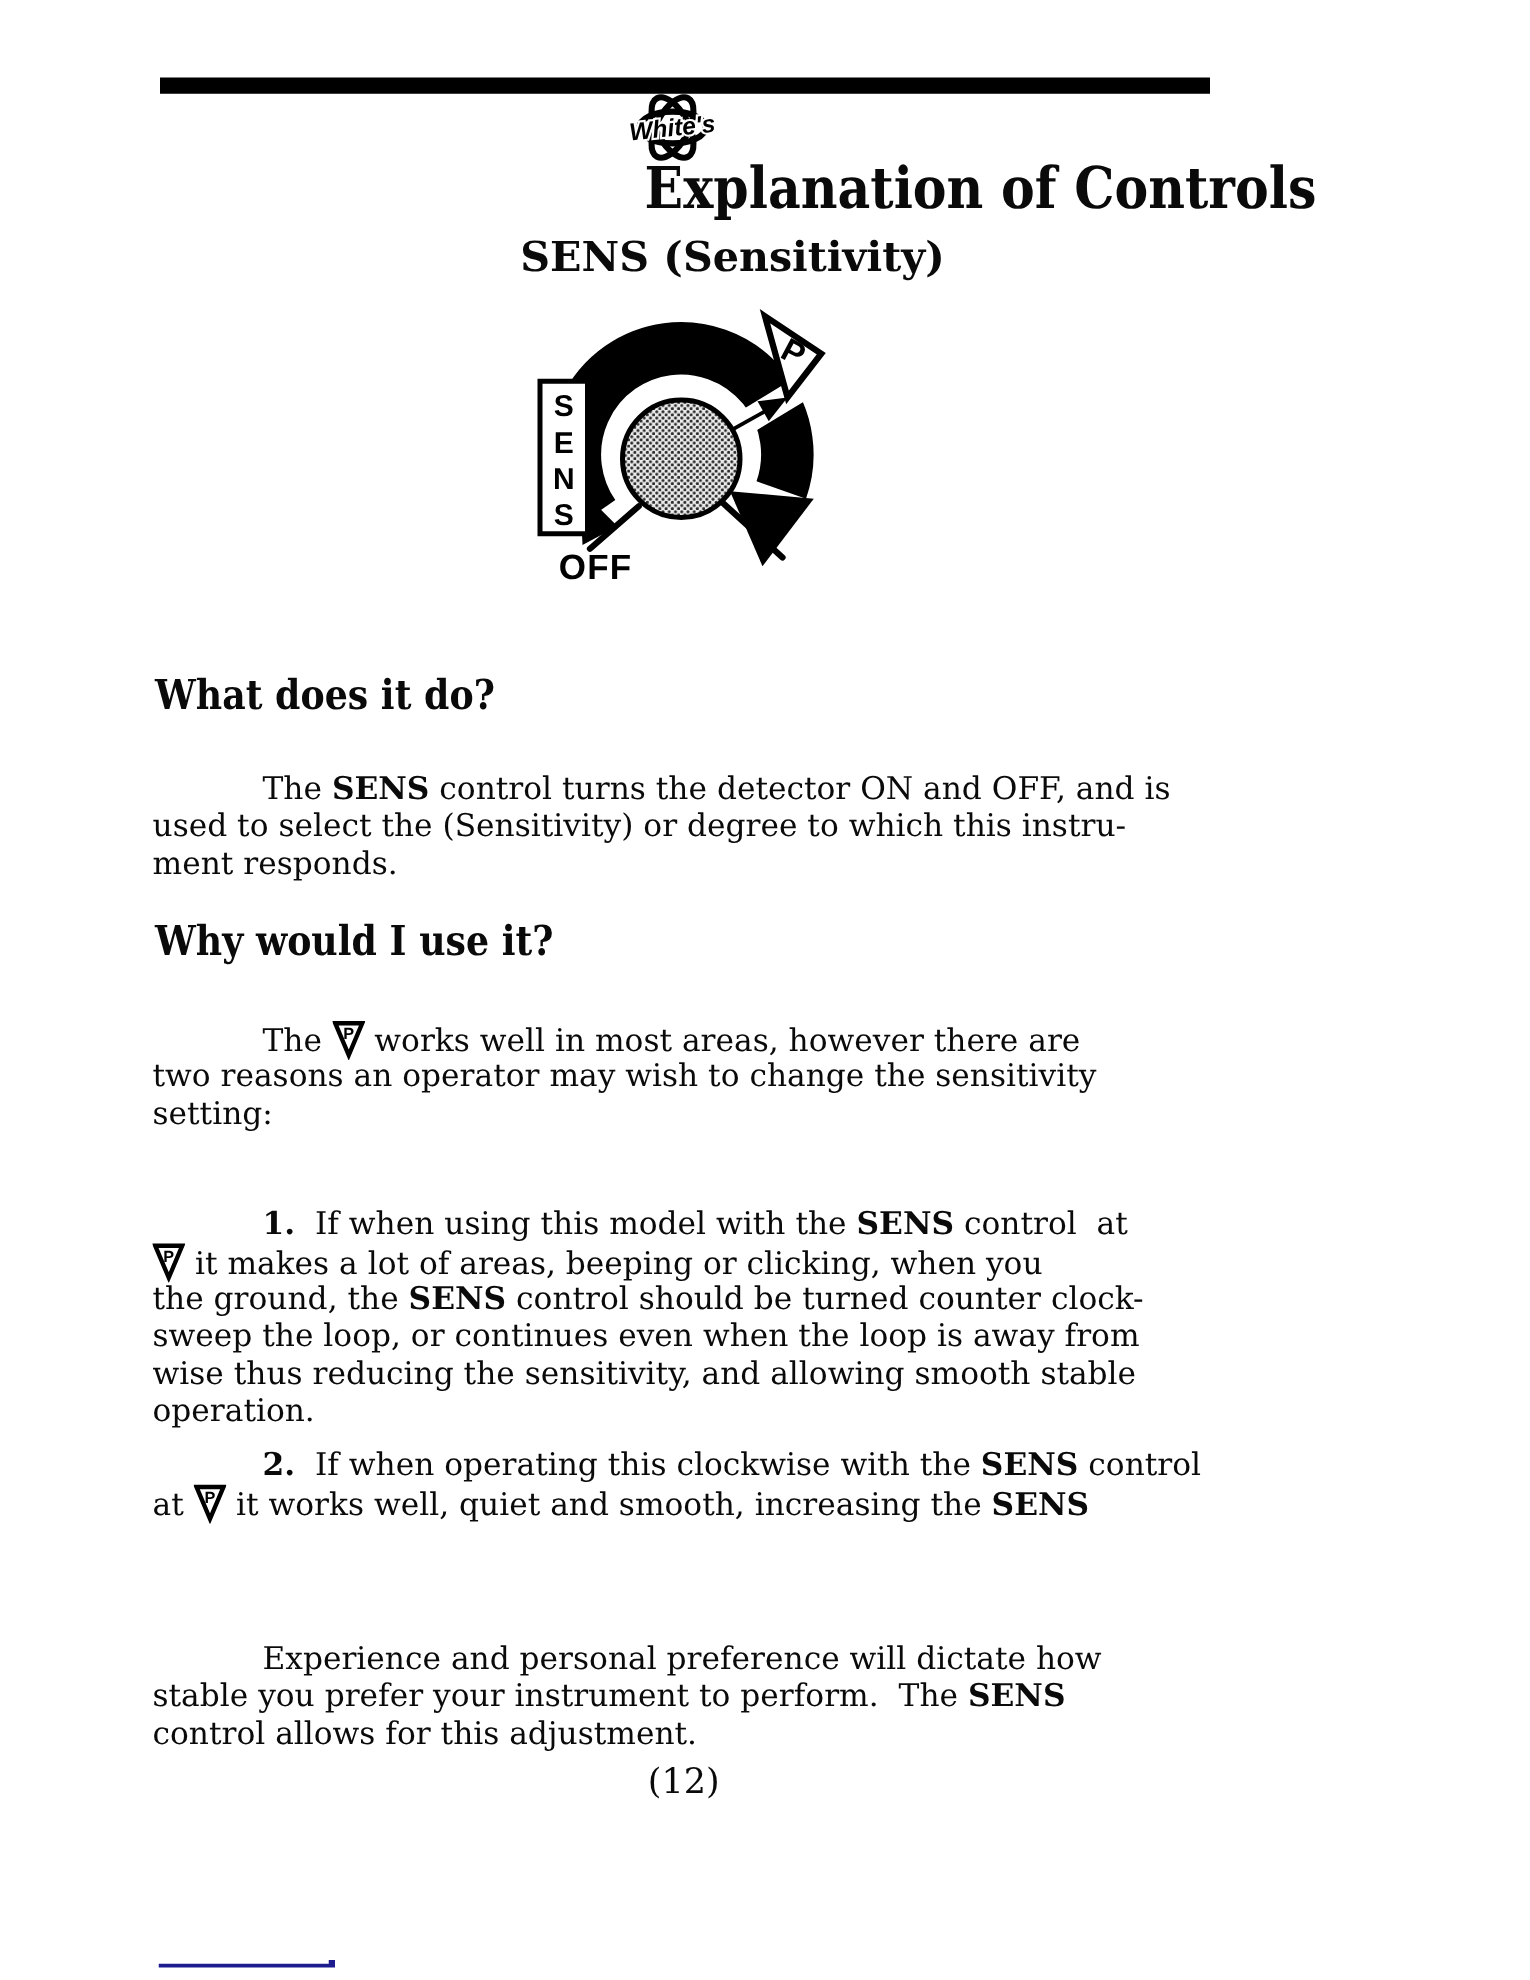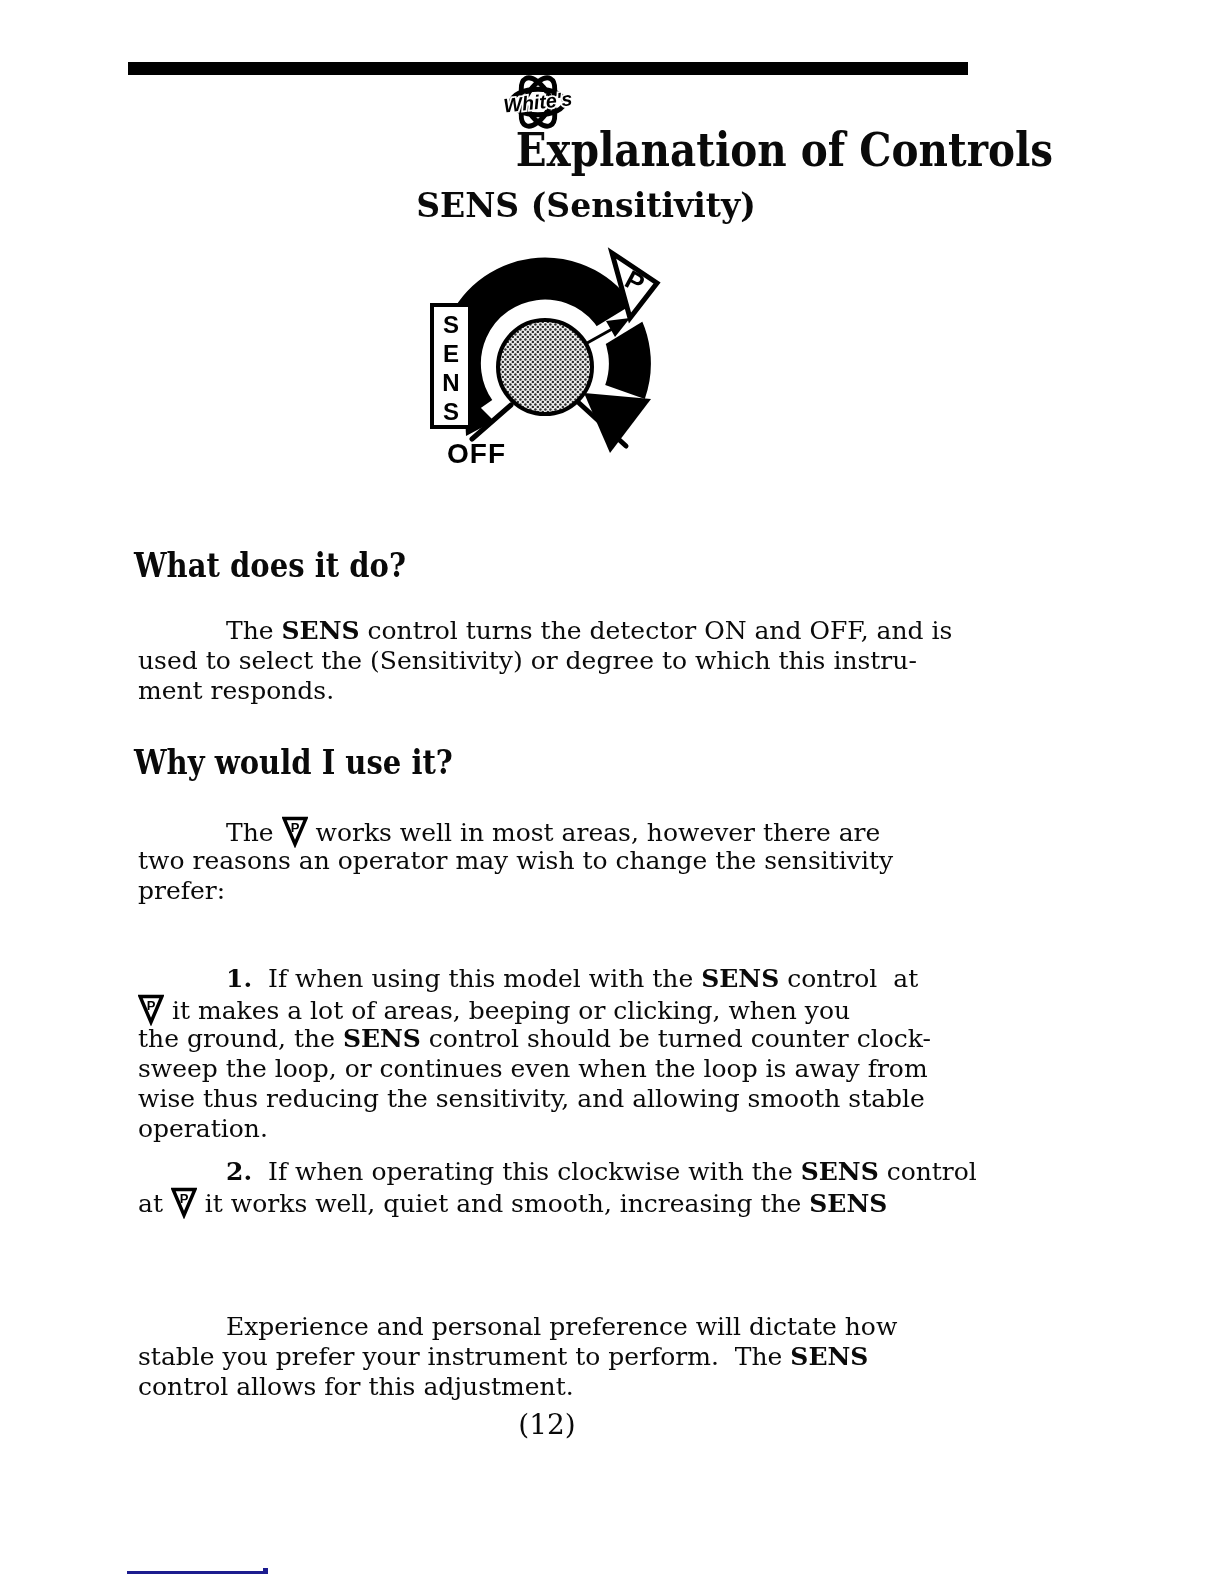--- a/index.html
+++ b/index.html
@@ -20,26 +20,26 @@
     white-space:nowrap;
   }
   .squish{ display:inline-block; transform:scaleX(.88); transform-origin:center; }
   .squish-l{ display:inline-block; transform:scaleX(.88); transform-origin:left center; white-space:nowrap;}
   .subtitle{
     position:absolute; left:0; top:186px; width:1090px; text-align:center;
     font-size:33px; font-weight:900; line-height:40px; white-space:nowrap;margin-left:41px;
   }
   .diagram{ position:absolute; left:414px; top:243px; width:256px; height:228px; }
 
-  .block{ position:absolute; left:122px; width:870px;margin-left:16px; }
+  .block{ position:absolute; left:122px; width:870px; }
   .bb0{ top:534px; } .bb2{ top:731px; }
   .bb1{ top:616px; } .bb3{ top:816px; }
   .bb4{ top:964px; } .bb5{ top:1157px; } .bb6{ top:1312px; }
   h3.block{
-    margin:12px; font-size:33px; font-weight:900; line-height:40px;
+    margin:2px; font-size:33px; font-weight:900; line-height:40px;
   }
   .line{
     white-space:pre; font-size:25px; line-height:30px; height:30px;
   }
   .line.indent{ padding-left:88px; }
   .seg-b{ font-weight:bold; }
   .p-inline{ width:26px; height:32px; vertical-align:-7px; }
   .pageno{
     position:absolute; left:122px; top:1408px; width:850px; text-align:center;
     font-size:28px; line-height:34px;
@@ -124,21 +124,21 @@
       <div class="line"><span>used to select the (Sensitivity) or degree to which this instru-</span></div>
       <div class="line"><span>ment responds.</span></div>
     </div>
   <h3 class="block bb2"><span class="squish-l">Why would I use it?</span></h3>
   <div class="block bb3">
       <div class="line indent"><span>The </span><svg class="p-inline" viewBox="0 0 30 36" xmlns="http://www.w3.org/2000/svg">
     <polygon points="2.5,2.5 27.5,2.5 15,32" fill="#fff" stroke="#000" stroke-width="4"></polygon>
     <text x="15" y="17.5" text-anchor="middle" font-family="Liberation Sans, sans-serif" font-weight="bold" font-size="15" fill="#000">P</text>
   </svg><span> works well in most areas, however there are</span></div>
       <div class="line"><span>two reasons an operator may wish to change the sensitivity</span></div>
-      <div class="line"><span>prefer:</span></div>
+      <div class="line"><span>setting:</span></div>
     </div>
   <div class="block bb4">
       <div class="line indent"><span class="seg-b">1.</span><span>  If when using this model with the </span><span class="seg-b">SENS</span><span> control  at</span></div>
       <div class="line"><svg class="p-inline" viewBox="0 0 30 36" xmlns="http://www.w3.org/2000/svg">
     <polygon points="2.5,2.5 27.5,2.5 15,32" fill="#fff" stroke="#000" stroke-width="4"></polygon>
     <text x="15" y="17.5" text-anchor="middle" font-family="Liberation Sans, sans-serif" font-weight="bold" font-size="15" fill="#000">P</text>
   </svg><span> it makes a lot of areas, beeping or clicking, when you</span></div>
       <div class="line"><span>the ground, the </span><span class="seg-b">SENS</span><span> control should be turned counter clock-</span></div>
       <div class="line"><span>sweep the loop, or continues even when the loop is away from</span></div>
       <div class="line"><span>wise thus reducing the sensitivity, and allowing smooth stable</span></div>

